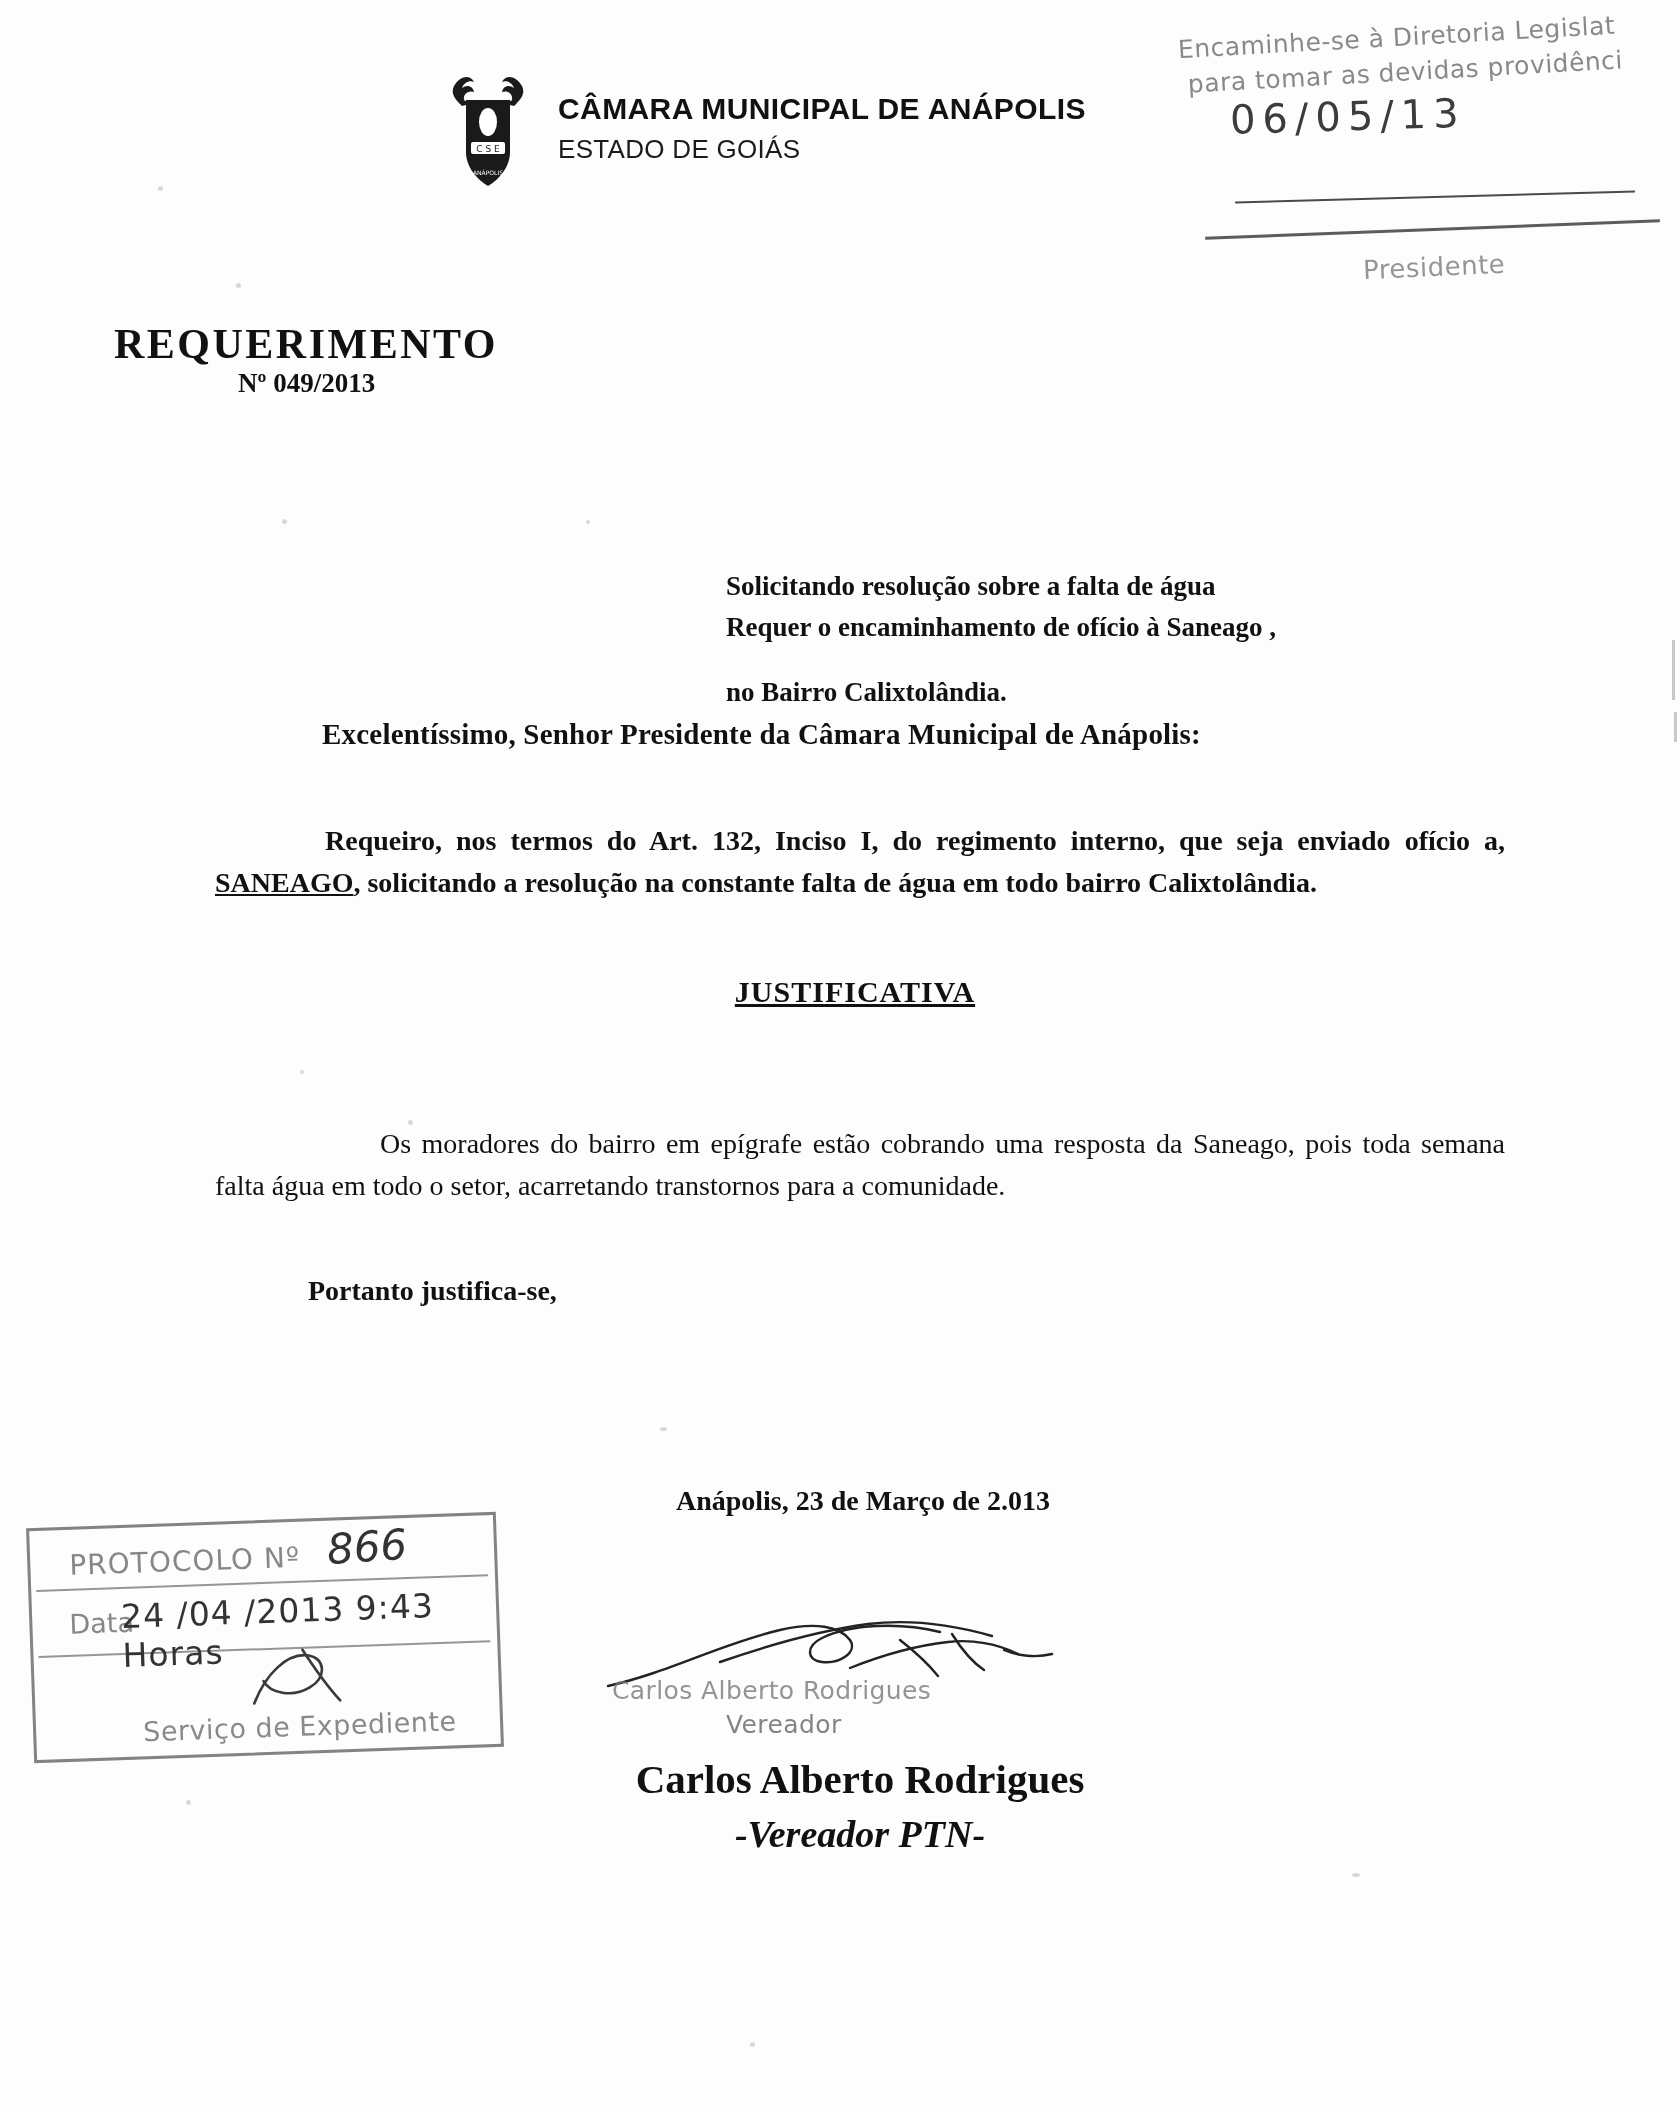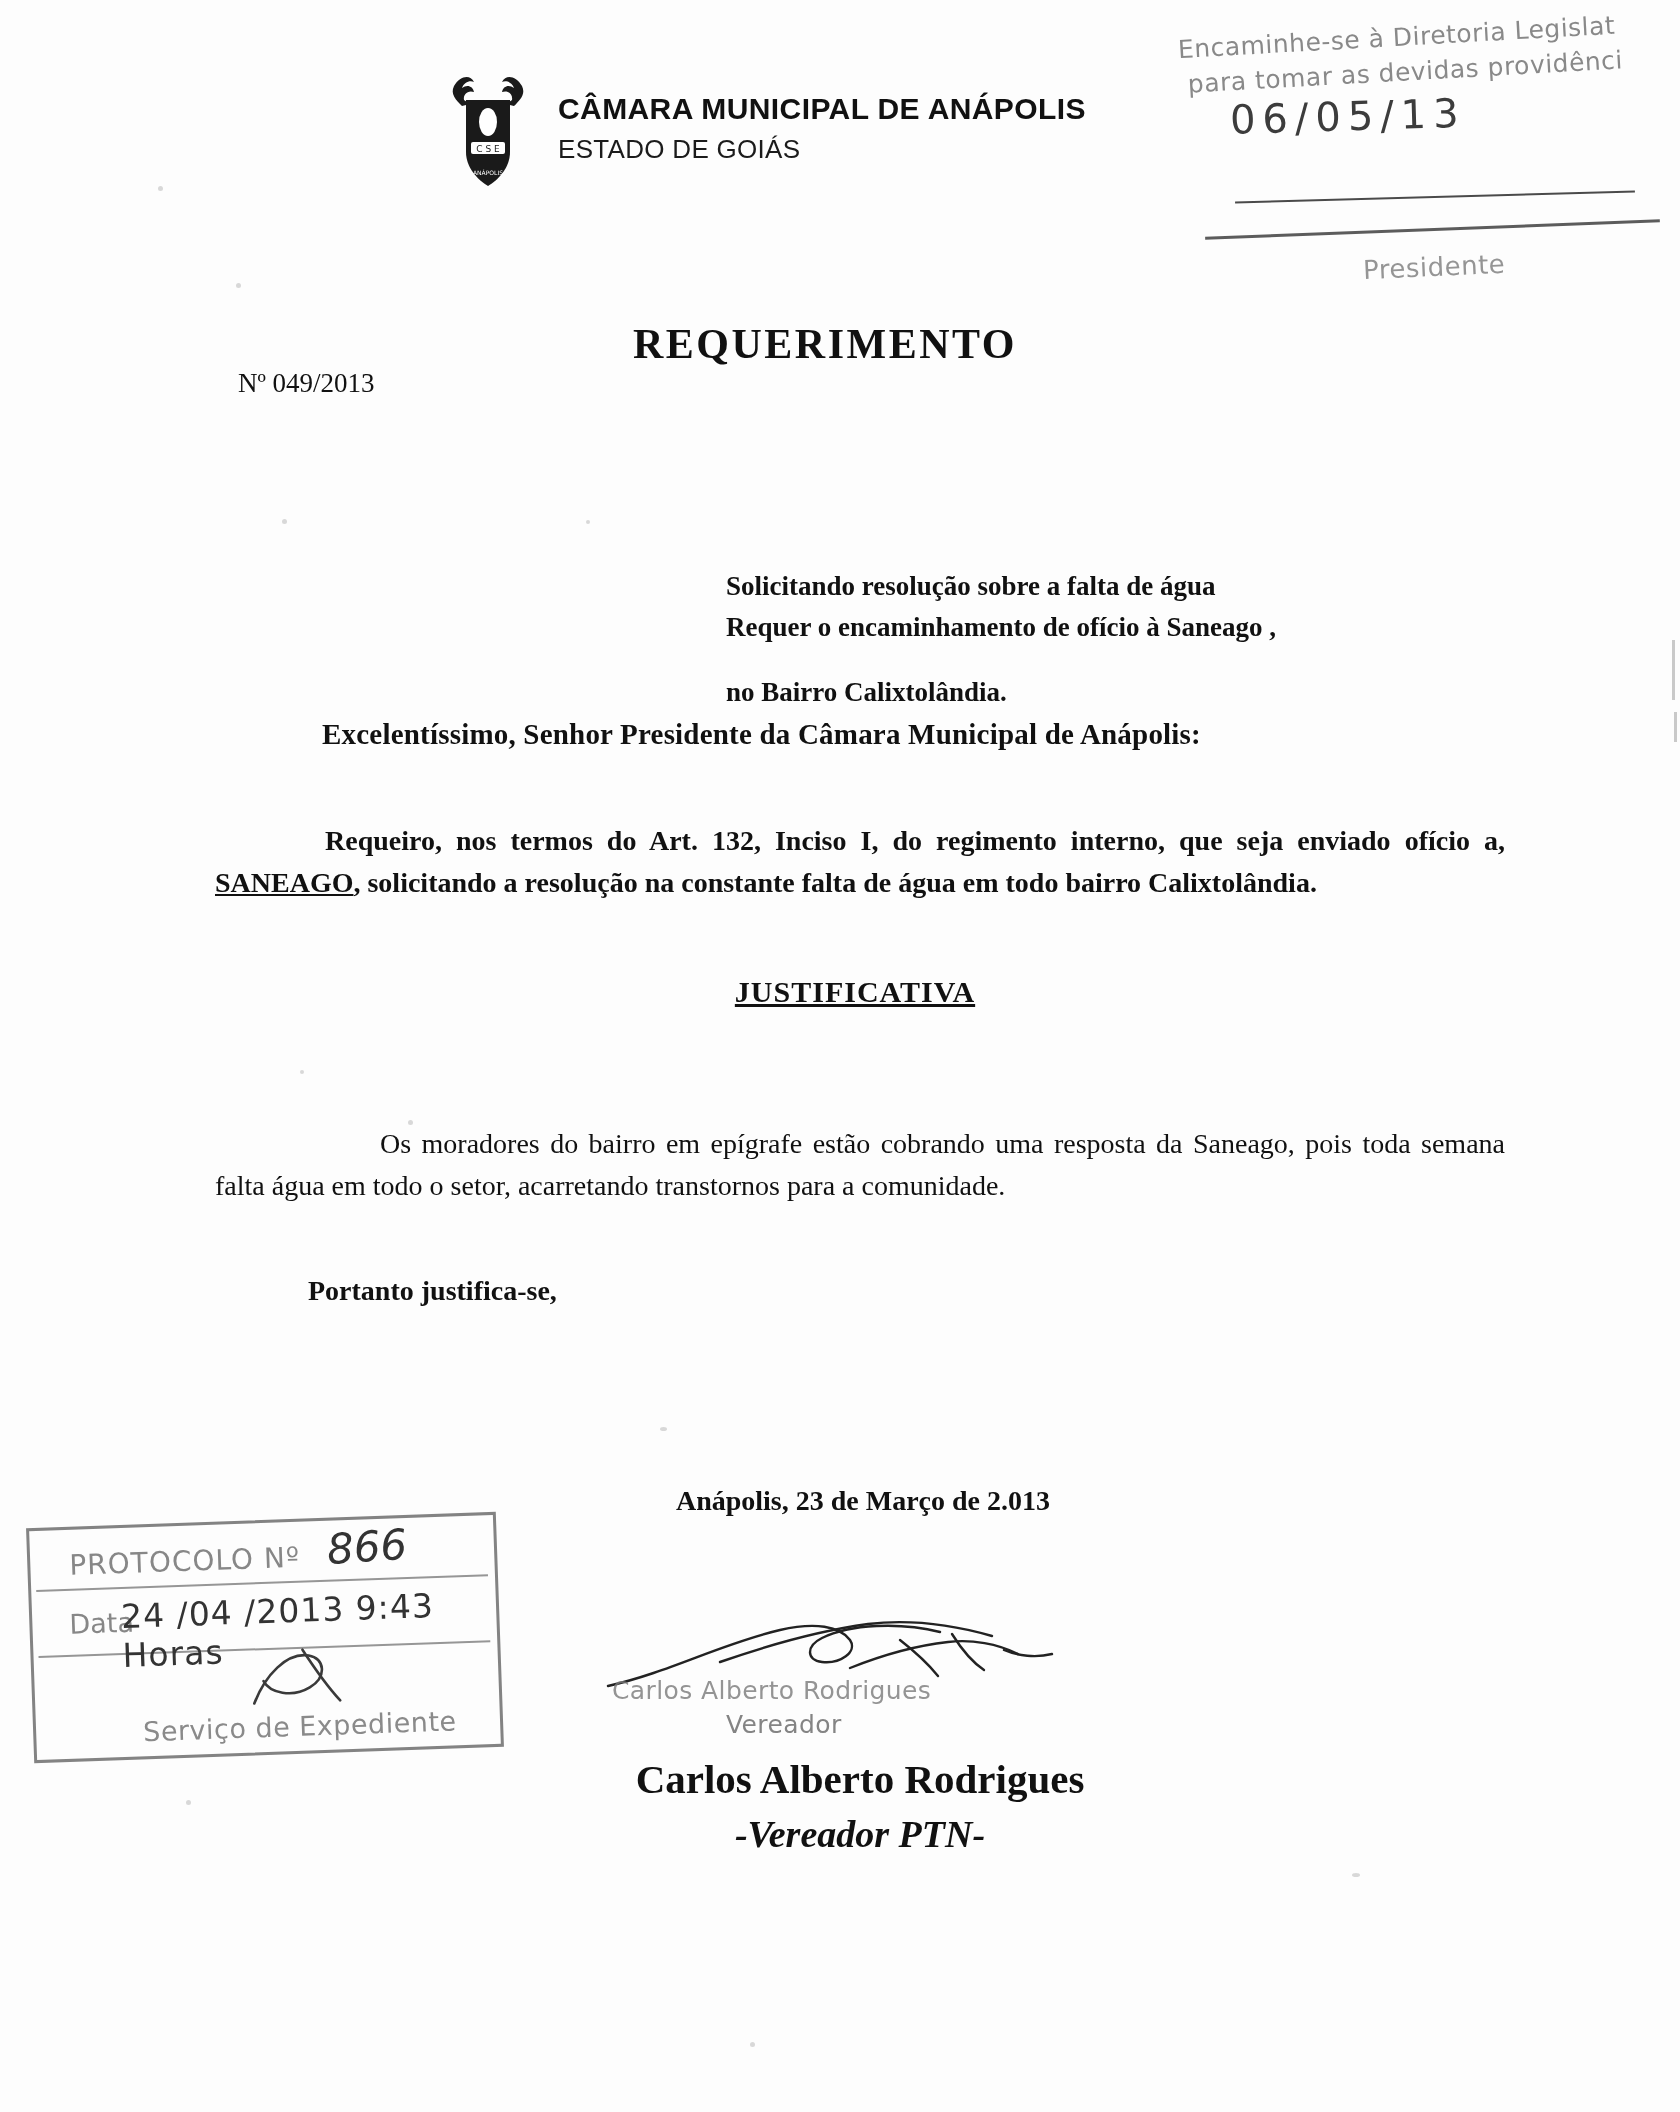--- a/index.html
+++ b/index.html
@@ -119,36 +119,35 @@
     font-size: 26px;
     color: #6a6a6a;
     opacity: .7;
     transform: rotate(-2.5deg);
     letter-spacing: .5px;
   }
 
   
   .doc-title {
     position: absolute;
-    left: 12px;
+    left: 4px;
     top: 320px;
     width: 1516px;
-    text-align: center;
     font-family: "Liberation Serif", serif;
     font-weight: bold;
     font-size: 42px;
     letter-spacing: 2.5px;
     padding-left: 110px;
     box-sizing: border-box;
   }
   .doc-number {
     position: absolute;
     left: 238px;
     top: 368px;
-    font-weight: normal;
+    font-weight: bold;
     font-size: 27px;
     text-align: right;
   }
 
   
   .ementa {
     position: absolute;
     left: 726px;
     top: 566px;
     width: 730px;

